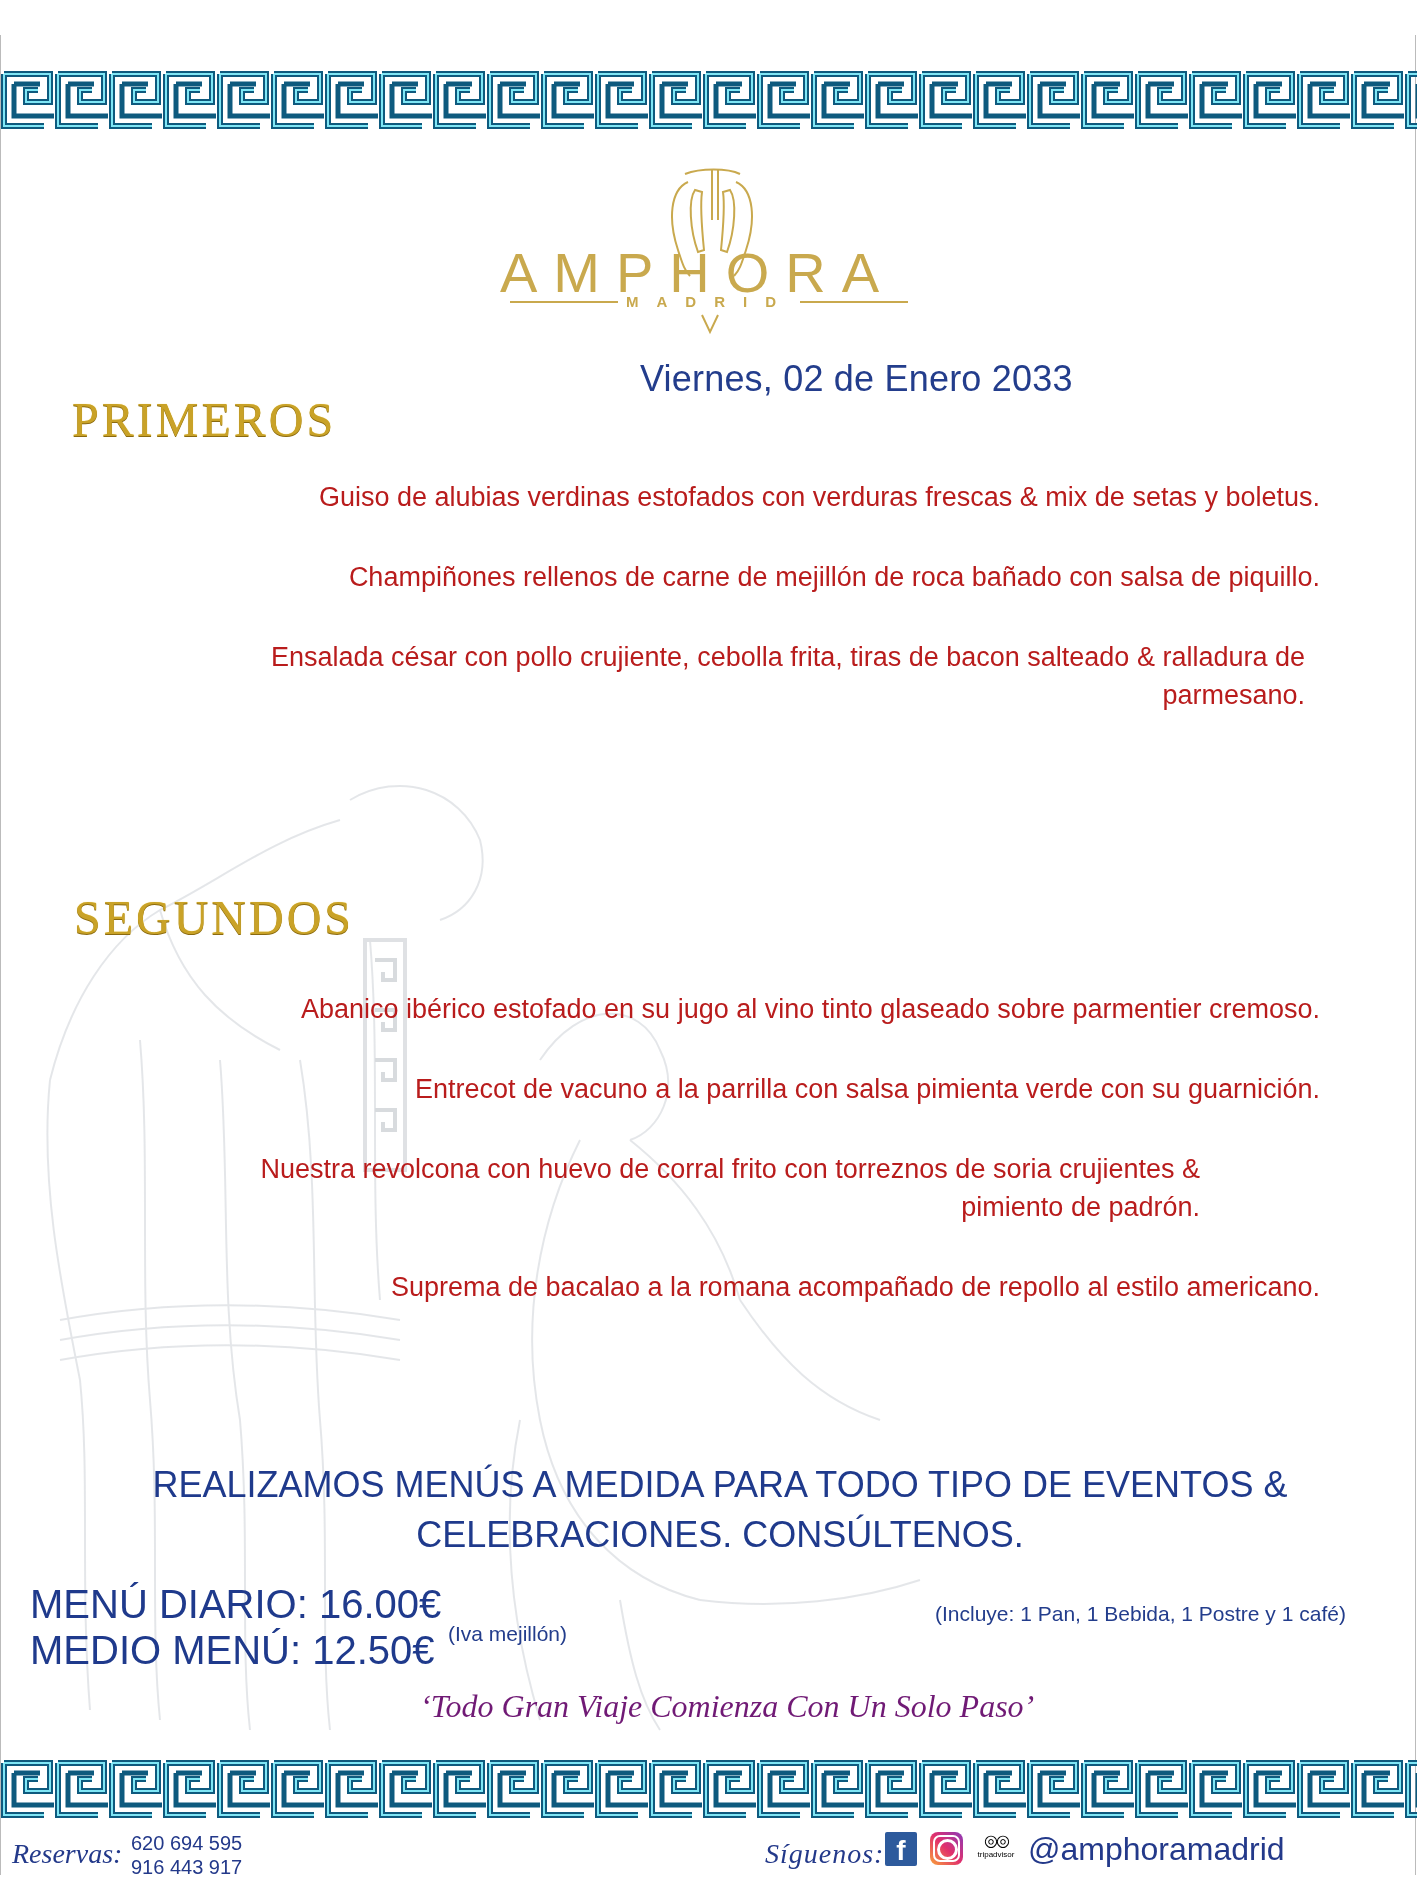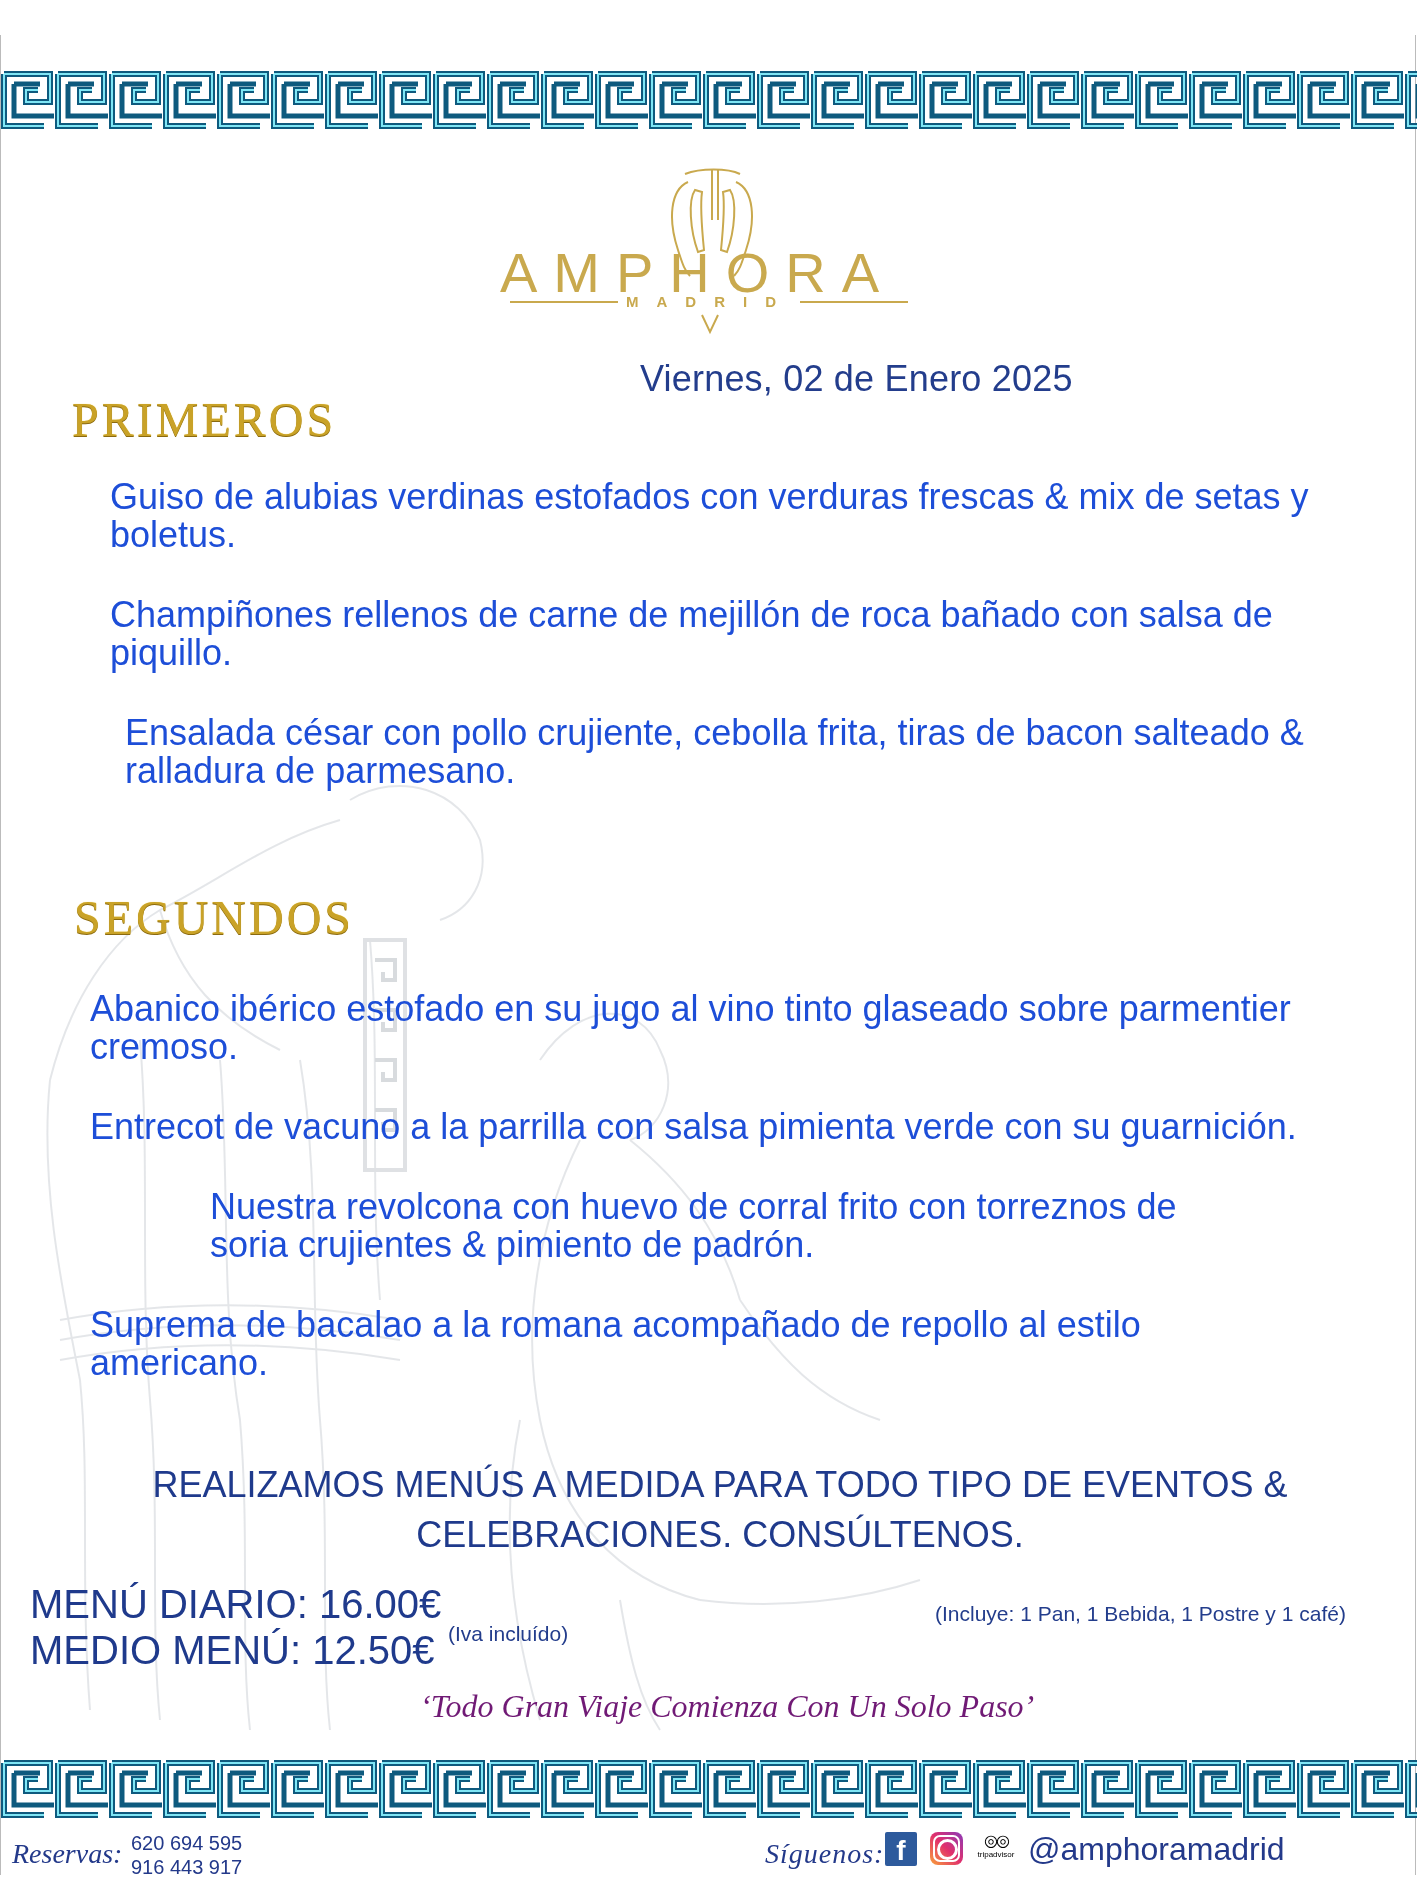--- a/index.html
+++ b/index.html
@@ -8,21 +8,21 @@
   .abs{position:absolute;}
   .frame-line{position:absolute;top:0;width:1px;background:#bbb;}
   .greek{position:absolute;left:0;width:1417px;height:64px;}
   .greek svg{display:block;width:100%;height:100%;}
   .logo{left:500px;top:160px;width:420px;height:180px;}
   .date{left:640px;top:358px;width:600px;font-size:36px;color:#233d8c;letter-spacing:0.2px;}
   .section-title{font-family:"Liberation Serif",serif;font-size:48px;letter-spacing:3px;
        color:#c9a227;text-shadow:0 1px 0 #8a6a10, 0 0 1px #f7d96a;text-align:right;}
   .sec1{left:72px;top:392px;}
   .sec2{left:74px;top:890px;}
-  .dishes{left:110px;width:1210px;text-align:left;font-size:36px;color:#1d4ed8;line-height:38px;}
+  .dishes{left:110px;width:1210px;text-align:right;font-size:27px;color:#b91c1c;line-height:38px;}
   .dish{margin:0 0 42px 0;}
   .primeros{top:478px;}
   .segundos{top:990px;}
   .events{left:140px;width:1160px;top:1460px;text-align:center;font-size:36px;line-height:50px;color:#1f3a8c;}
   .price1{left:30px;top:1582px;font-size:40px;color:#1f3a8c;}
   .price2{left:30px;top:1628px;font-size:40px;color:#1f3a8c;}
   .iva{left:448px;top:1622px;font-size:21px;color:#233d8c;}
   .incl{left:935px;top:1602px;font-size:21px;color:#233d8c;}
   .quote{left:420px;top:1688px;font-family:"Liberation Serif",serif;font-style:italic;font-size:32px;color:#701a75;}
   .reserv-label{left:12px;top:1838px;font-family:"Liberation Serif",serif;font-style:italic;font-size:28px;color:#23398a;}
@@ -94,42 +94,42 @@
       <path d="M230 30 C237 40 235 70 227 92 L221 90 C223 70 225 46 223 32 Z"></path>
     </g>
     <line x1="10" y1="142" x2="118" y2="142" stroke="#c9a94e" stroke-width="2"></line>
     <line x1="300" y1="142" x2="408" y2="142" stroke="#c9a94e" stroke-width="2"></line>
     <path d="M202 155 L210 172 L218 155" stroke="#c9a94e" stroke-width="2" fill="none"></path>
   </svg>
   <div class="abs" style="left:0;top:80px;width:420px;font-size:56px;letter-spacing:16px;color:#c9a94e;font-family:'Liberation Sans',sans-serif;">AMPHORA</div>
   <div class="abs" style="left:0;top:133px;width:420px;text-align:center;font-size:15px;letter-spacing:18px;color:#c9a94e;font-weight:bold;">MADRID</div>
 </div>
 
-<div class="abs date">Viernes, 02 de Enero 2025</div>
+<div class="abs date">Viernes, 02 de Enero 2033</div>
 
 <div class="abs section-title sec1">PRIMEROS</div>
 <div class="abs dishes primeros">
   <div class="dish">Guiso de alubias verdinas estofados con verduras frescas &amp; mix de setas y boletus.</div>
   <div class="dish">Champiñones rellenos de carne de mejillón de roca bañado con salsa de piquillo.</div>
   <div class="dish" style="padding:0 15px;">Ensalada césar con pollo crujiente, cebolla frita, tiras de bacon salteado &amp; ralladura de parmesano.</div>
 </div>
 
 <div class="abs section-title sec2">SEGUNDOS</div>
 <div class="abs dishes segundos" style="left:90px;width:1230px;">
   <div class="dish">Abanico ibérico estofado en su jugo al vino tinto glaseado sobre parmentier cremoso.</div>
   <div class="dish">Entrecot de vacuno a la parrilla con salsa pimienta verde con su guarnición.</div>
   <div class="dish" style="padding:0 120px;">Nuestra revolcona con huevo de corral frito con torreznos de soria crujientes &amp; pimiento de padrón.</div>
   <div class="dish">Suprema de bacalao a la romana acompañado de repollo al estilo americano.</div>
 </div>
 
 <div class="abs events">REALIZAMOS MENÚS A MEDIDA PARA TODO TIPO DE EVENTOS &amp; CELEBRACIONES. CONSÚLTENOS.</div>
 
 <div class="abs price1">MENÚ DIARIO: 16.00€</div>
 <div class="abs price2">MEDIO MENÚ: 12.50€</div>
-<div class="abs iva">(Iva incluído)</div>
+<div class="abs iva">(Iva mejillón)</div>
 <div class="abs incl">(Incluye: 1 Pan, 1 Bebida, 1 Postre y 1 café)</div>
 
 <div class="abs quote">‘Todo Gran Viaje Comienza Con Un Solo Paso’</div>
 
 <div class="greek" style="top:1757px;">
   <svg viewBox="0 0 1417 64" preserveAspectRatio="none">
     <rect x="0" y="0" width="1417" height="64" fill="url(#gk)"></rect>
   </svg>
 </div>
 

